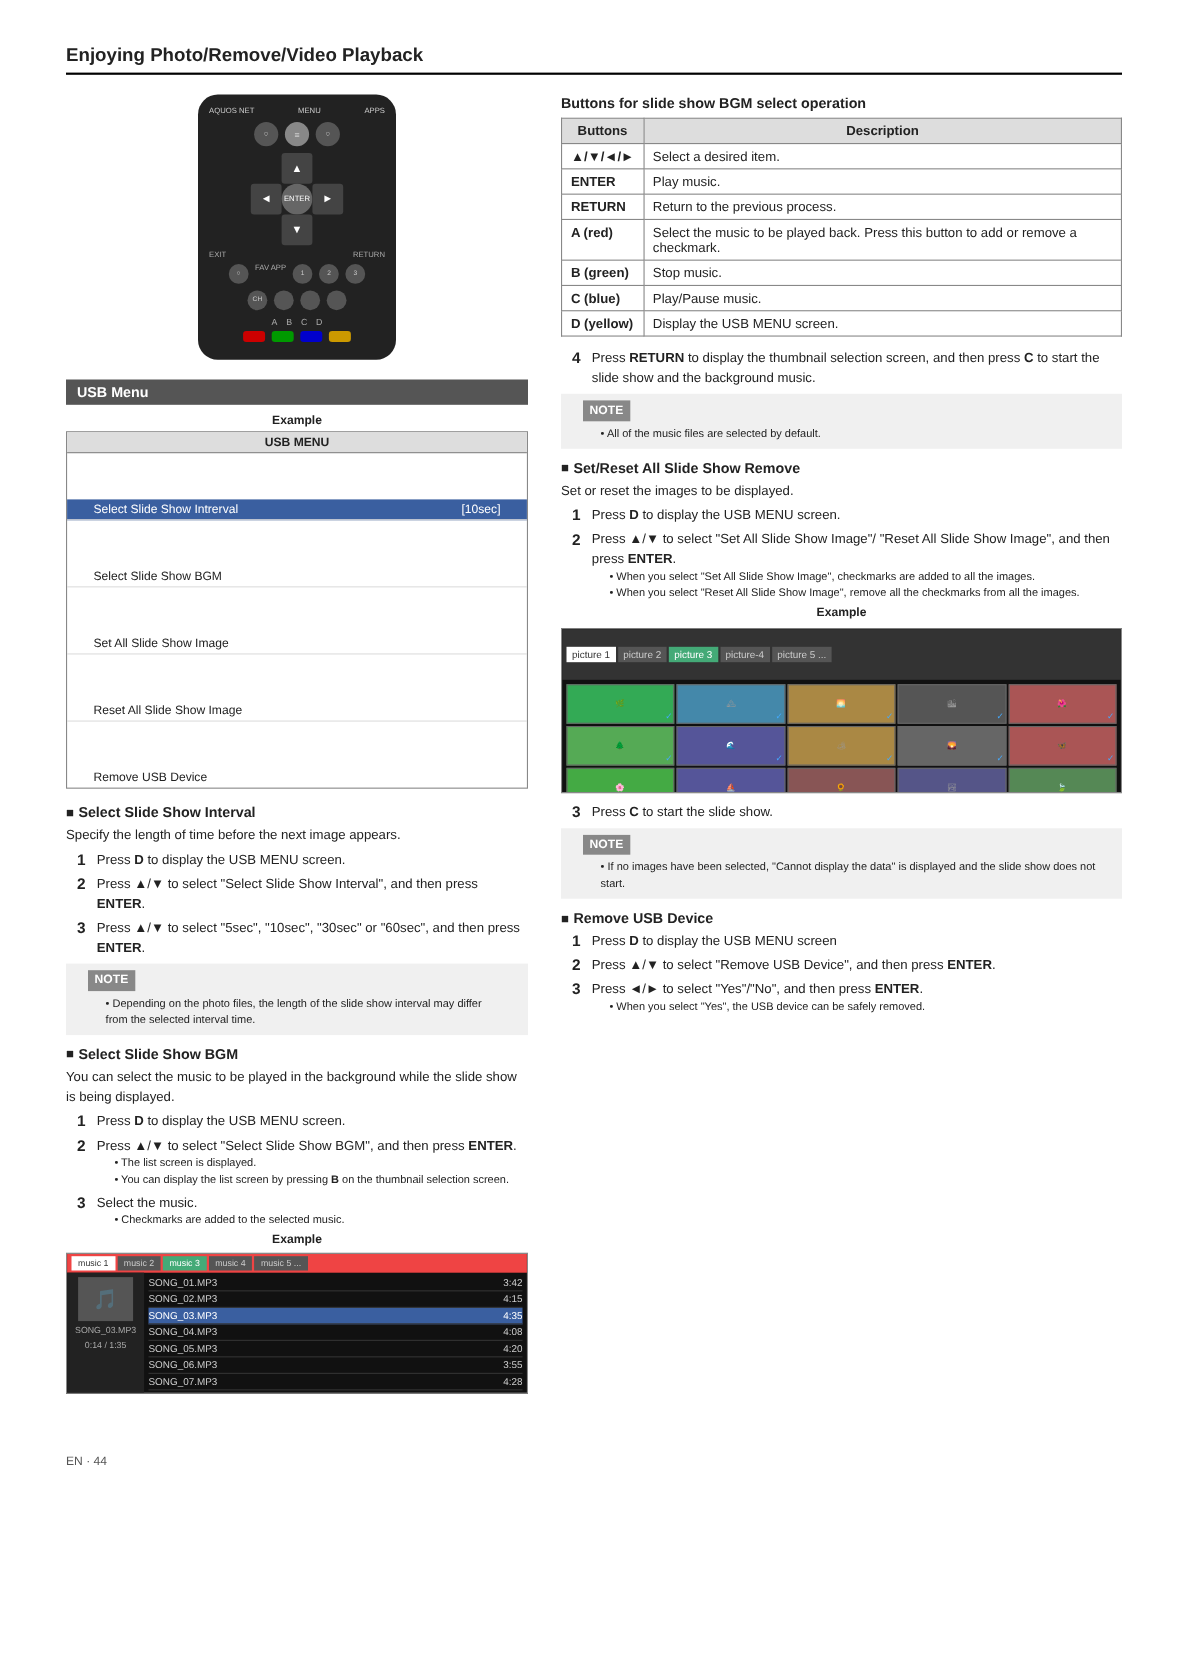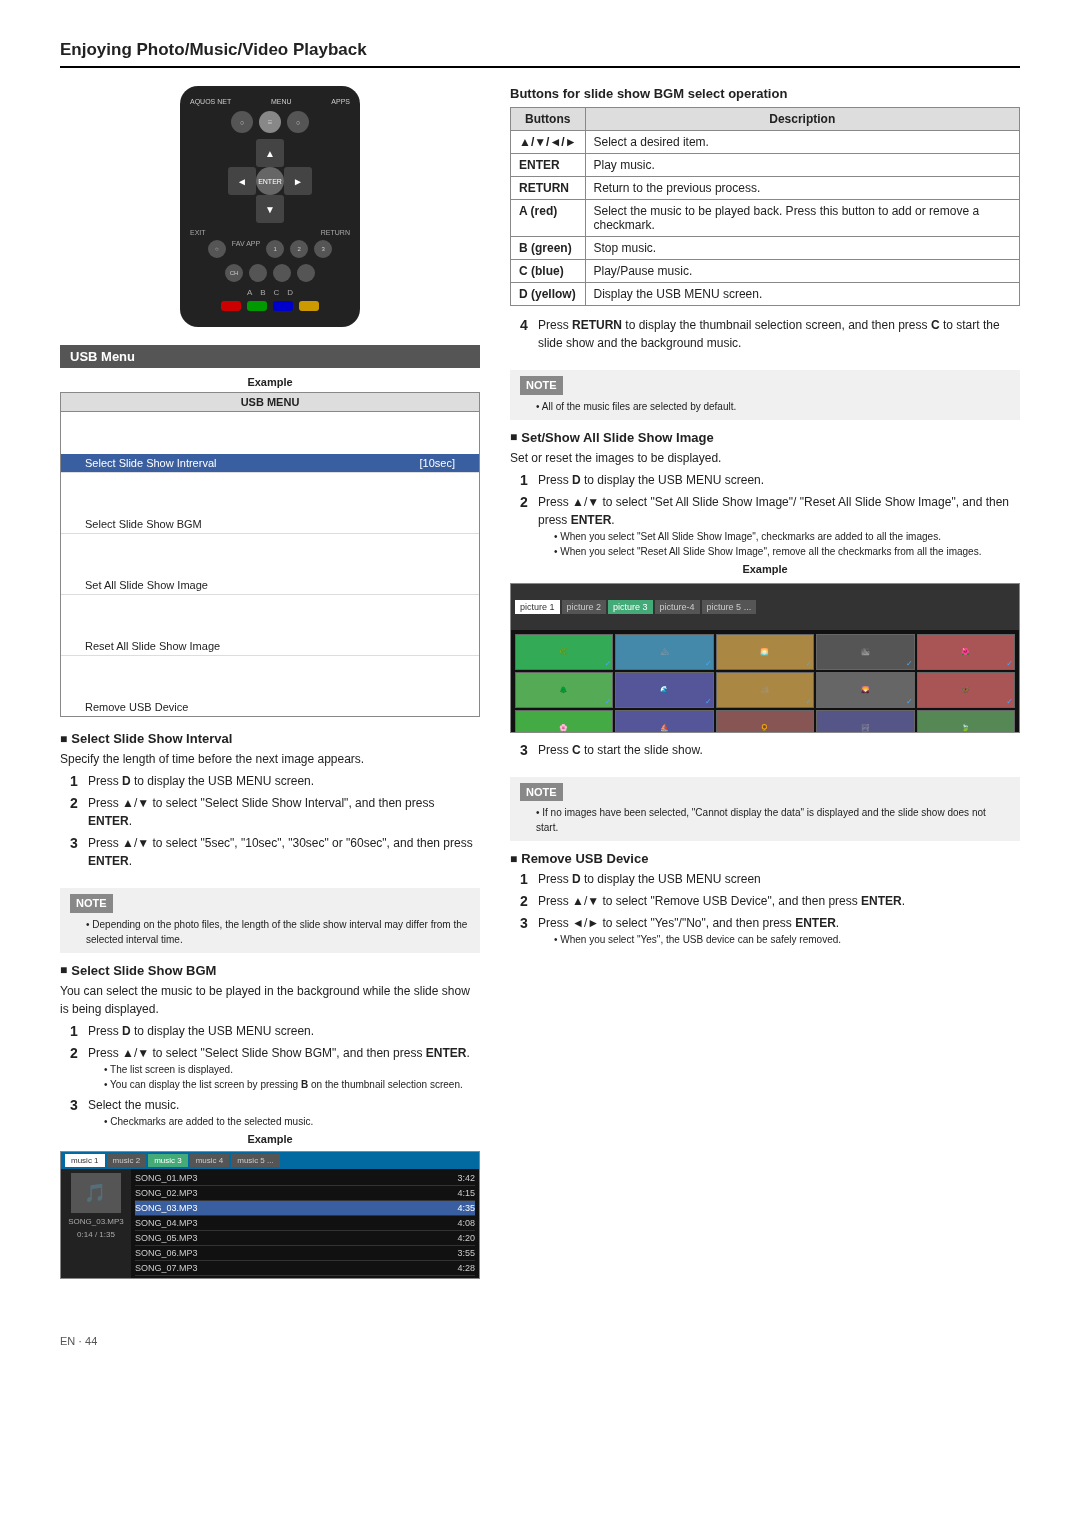--- a/index.html
+++ b/index.html
@@ -187,23 +187,23 @@
       font-weight: bold;
       font-size: 14px;
       float: left;
       margin-right: 6px;
       margin-top: -1px;
     }
     .step-content { margin-left: 18px; }
     .note-box {
       background: #f0f0f0;
       border: none;
-      padding: 6px 10px;
+      padding: 6px 20px;
       font-size: 11px;
-      margin: 18px 0 8px 0;
+      margin: 6px 0 8px 0;
       line-height: 1.5;
     }
     .note-box .note-label {
       font-weight: bold;
       font-size: 11px;
       margin-bottom: 2px;
       background: #888;
       color: #fff;
       display: inline-block;
       padding: 1px 6px;
@@ -286,21 +286,21 @@
     .music-example {
       border: 1px solid #888;
       background: #111;
       width: 100%;
       font-size: 9px;
       color: #ccc;
       margin: 6px 0;
     }
     .music-tabs {
       display: flex;
-      background: #0369a1;
+      background: #ef4444;
       padding: 2px 4px;
       gap: 2px;
     }
     .music-tab {
       font-size: 8px;
       color: #ccc;
       padding: 2px 6px;
       background: #555;
     }
     .music-tab.active { background: #fff; color: #333; }
@@ -340,21 +340,21 @@
     .music-row.selected { background: #3a5fa0; color: #fff; }
     .page-num {
       font-size: 11px;
       color: #555;
       margin-top: 20px;
     }
   </style>
 </head>
 <body>
 
-<h1 class="page-title">Enjoying Photo/Music/Video Playback</h1>
+<h1 class="page-title">Enjoying Photo/Remove/Video Playback</h1>
 
 <div class="two-col">
 
   <div class="left-col">
 
     <div class="remote-wrap">
       <div class="remote">
         <div class="remote-top-row">
           <span>AQUOS NET</span>
           <span>MENU</span>
@@ -574,21 +574,21 @@
     <div class="step">
       <span class="step-num">4</span>
       <div class="step-content">Press <strong>RETURN</strong> to display the thumbnail selection screen, and then press <strong>C</strong> to start the slide show and the background music.</div>
     </div>
 
     <div class="note-box">
       <div class="note-label">NOTE</div>
       <div class="bullet">All of the music files are selected by default.</div>
     </div>
 
-    <div class="subsection-title">Set/Show All Slide Show Image</div>
+    <div class="subsection-title">Set/Reset All Slide Show Remove</div>
     <p class="body-text">Set or reset the images to be displayed.</p>
 
     <div class="step">
       <span class="step-num">1</span>
       <div class="step-content">Press <strong>D</strong> to display the USB MENU screen.</div>
     </div>
     <div class="step">
       <span class="step-num">2</span>
       <div class="step-content">
         Press ▲/▼ to select "Set All Slide Show Image"/ "Reset All Slide Show Image", and then press <strong>ENTER</strong>.

